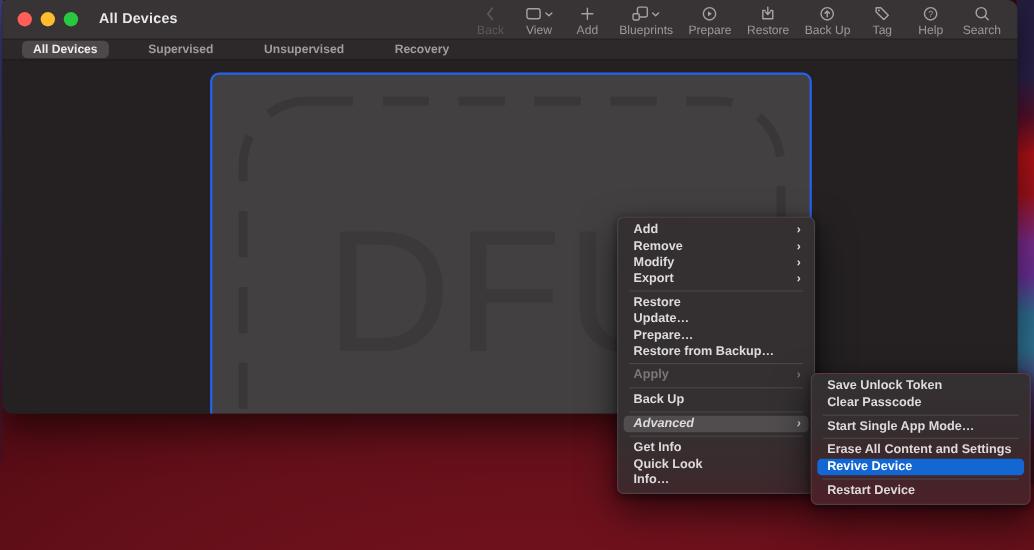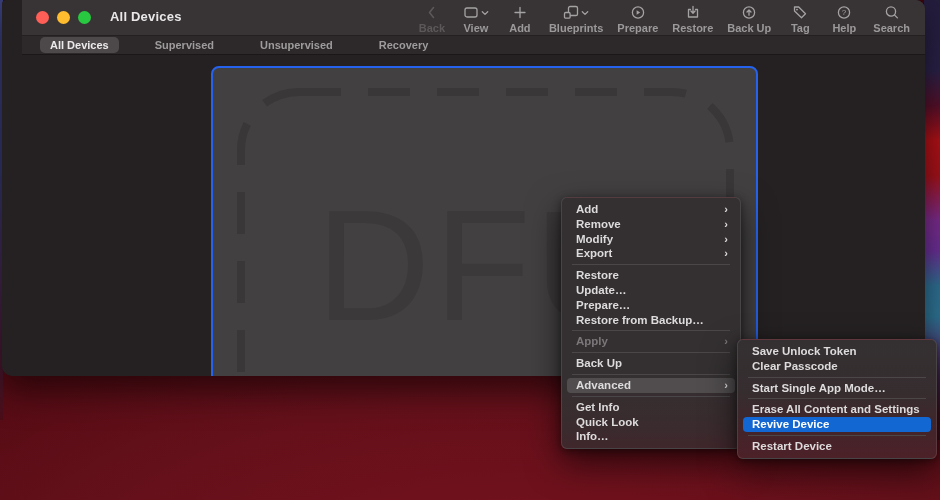--- a/index.html
+++ b/index.html
@@ -20,33 +20,32 @@
       #53407e 80%, #4a2350 87%, #451421 94%, #3f0f1b 100%);
   }
   .wp-left { position:absolute; left:0; top:0; width:3px; height:420px; z-index:0;
     background:linear-gradient(180deg,#3a3f7d 0%, #34386e 40%, #44244a 70%, #4a0d18 100%); }
 
   
   .window {
     position:absolute; left:2px; top:0; width:923px; height:376px;
     background:#252122; border-radius:4px 9px 10px 10px; overflow:hidden; z-index:1;
     box-shadow:0 14px 34px rgba(0,0,0,.55);
-    padding-left:20px;
   }
 
   
   .titlebar { position:relative; height:35px; background:#383435; }
   .lights { position:absolute; left:14px; top:11px; display:flex; gap:8px; }
   .light { width:13px; height:13px; border-radius:50%; }
   .win-title { position:absolute; left:88px; top:9px; font-size:13px; font-weight:bold; color:#e9e7e8; letter-spacing:.2px; }
   .toolbar { position:absolute; right:8px; top:2px; display:flex; align-items:flex-start; }
   .tb-item { display:flex; flex-direction:column; align-items:center; padding:2px 7px; min-width:44px; cursor:default; }
   .tb-icon { height:17px; display:flex; align-items:center; gap:2px; }
   .tb-icon svg { display:block; }
-  .tb-label { font-size:11px; color:#9c999a; margin-top:1px; white-space:nowrap;font-weight:bold; }
+  .tb-label { font-size:11px; color:#9c999a; margin-top:1px; white-space:nowrap; }
   .tb-item.disabled .tb-label { color:#5c5859; }
 
   
   .tabbar {
     height:20px; background:#2d292a; border-top:1px solid #242021; border-bottom:1px solid #1b1718;
     display:flex; align-items:center; gap:26px; padding-left:18px;
   }
   .tab { font-size:11px; font-weight:600; color:#9f9c9d; padding:2px 10px; border-radius:5px; white-space:nowrap; }
   .tab.selected { background:#4d494b; color:#eceaeb; }
 
@@ -70,21 +69,21 @@
     box-shadow:0 14px 34px rgba(0,0,0,.6), 0 2px 8px rgba(0,0,0,.45);
     font-size:11.5px; font-weight:600; color:#dddbdc;
   }
   .menu-main { left:561px; top:197px; width:180px;
     background:linear-gradient(180deg,#343031 0%, #343031 72%, #3a2b2e 92%, #40272c 100%); }
   .menu-sub { left:737px; top:339px; width:200px;
     background:linear-gradient(180deg,#343031 0%, #362d2f 45%, #43242a 78%, #4d2128 100%); }
   .menu-item { position:relative; height:14.8px; line-height:14.6px; padding:0 22px 0 14px; white-space:nowrap; border-radius:4px; margin:0 5px; padding-left:9px; }
   .menu-item .arrow { position:absolute; right:7px; top:0; font-size:11px; }
   .menu-item.disabled { color:#7b7679; }
-  .menu-item.open { background:#514d4f; }
+  .menu-item.open { background:#514d4f;font-style:italic; }
   .menu-item.hl { background:#1367d2; color:#ffffff; }
   .menu-sep { height:1px; background:#4b4748; margin:3px 10px; }
 </style>
 </head>
 <body>
 
 <div class="wp-right"></div>
 <div class="wp-left"></div>
 
 <div class="window">

